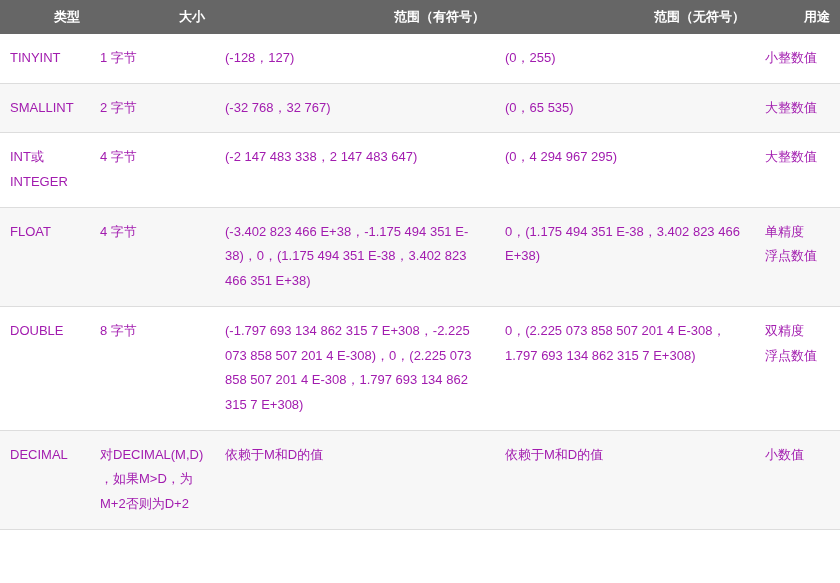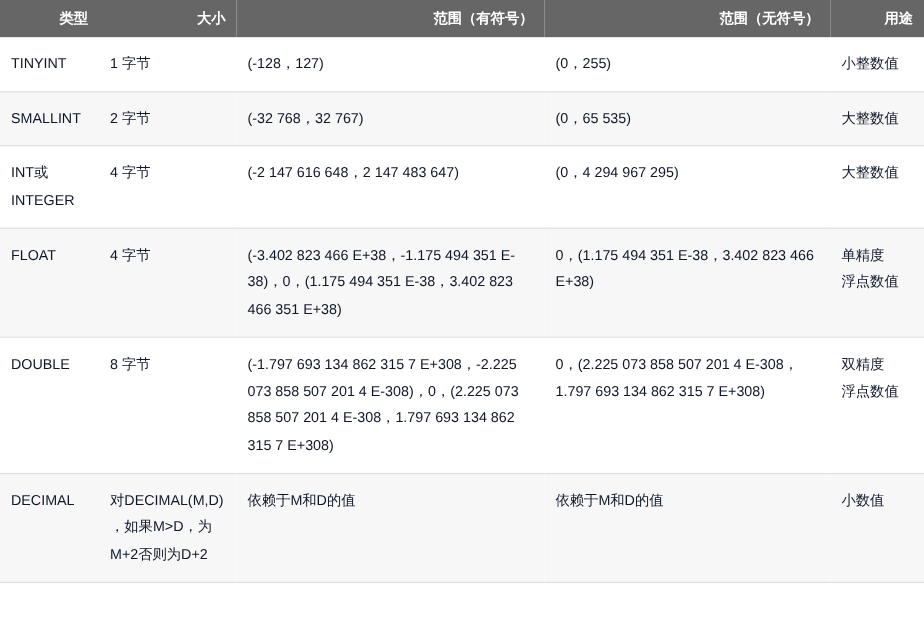--- a/index.html
+++ b/index.html
@@ -26,21 +26,21 @@
     font-weight: bold;
     font-size: 13px;
     border: none;
   }
   td {
     padding: 12px 10px;
     vertical-align: top;
     border-bottom: 1px solid #ddd;
     word-wrap: break-word;
     line-height: 1.9;
-    color: #0f172a;
+    color: #a21caf;
   }
   tbody tr:nth-child(even) td { background: #f7f7f7; }
   tbody tr:nth-child(odd) td { background: #fff; }
   col.c0 { width: 90px; }
   col.c1 { width: 125px; }
   col.c2 { width: 280px; }
   col.c3 { width: 260px; }
   col.c4 { width: 85px; }
 </style>
 </head>
@@ -74,21 +74,21 @@
       <tr>
         <td>SMALLINT</td>
         <td>2 字节</td>
         <td>(-32 768，32 767)</td>
         <td>(0，65 535)</td>
         <td>大整数值</td>
       </tr>
       <tr>
         <td>INT或INTEGER</td>
         <td>4 字节</td>
-        <td>(-2 147 616 648，2 147 483 647)</td>
+        <td>(-2 147 483 338，2 147 483 647)</td>
         <td>(0，4 294 967 295)</td>
         <td>大整数值</td>
       </tr>
       <tr>
         <td>FLOAT</td>
         <td>4 字节</td>
         <td>(-3.402 823 466 E+38，-1.175 494 351 E-38)，0，(1.175 494 351 E-38，3.402 823 466 351 E+38)</td>
         <td>0，(1.175 494 351 E-38，3.402 823 466 E+38)</td>
         <td>单精度<br>浮点数值</td>
       </tr>

